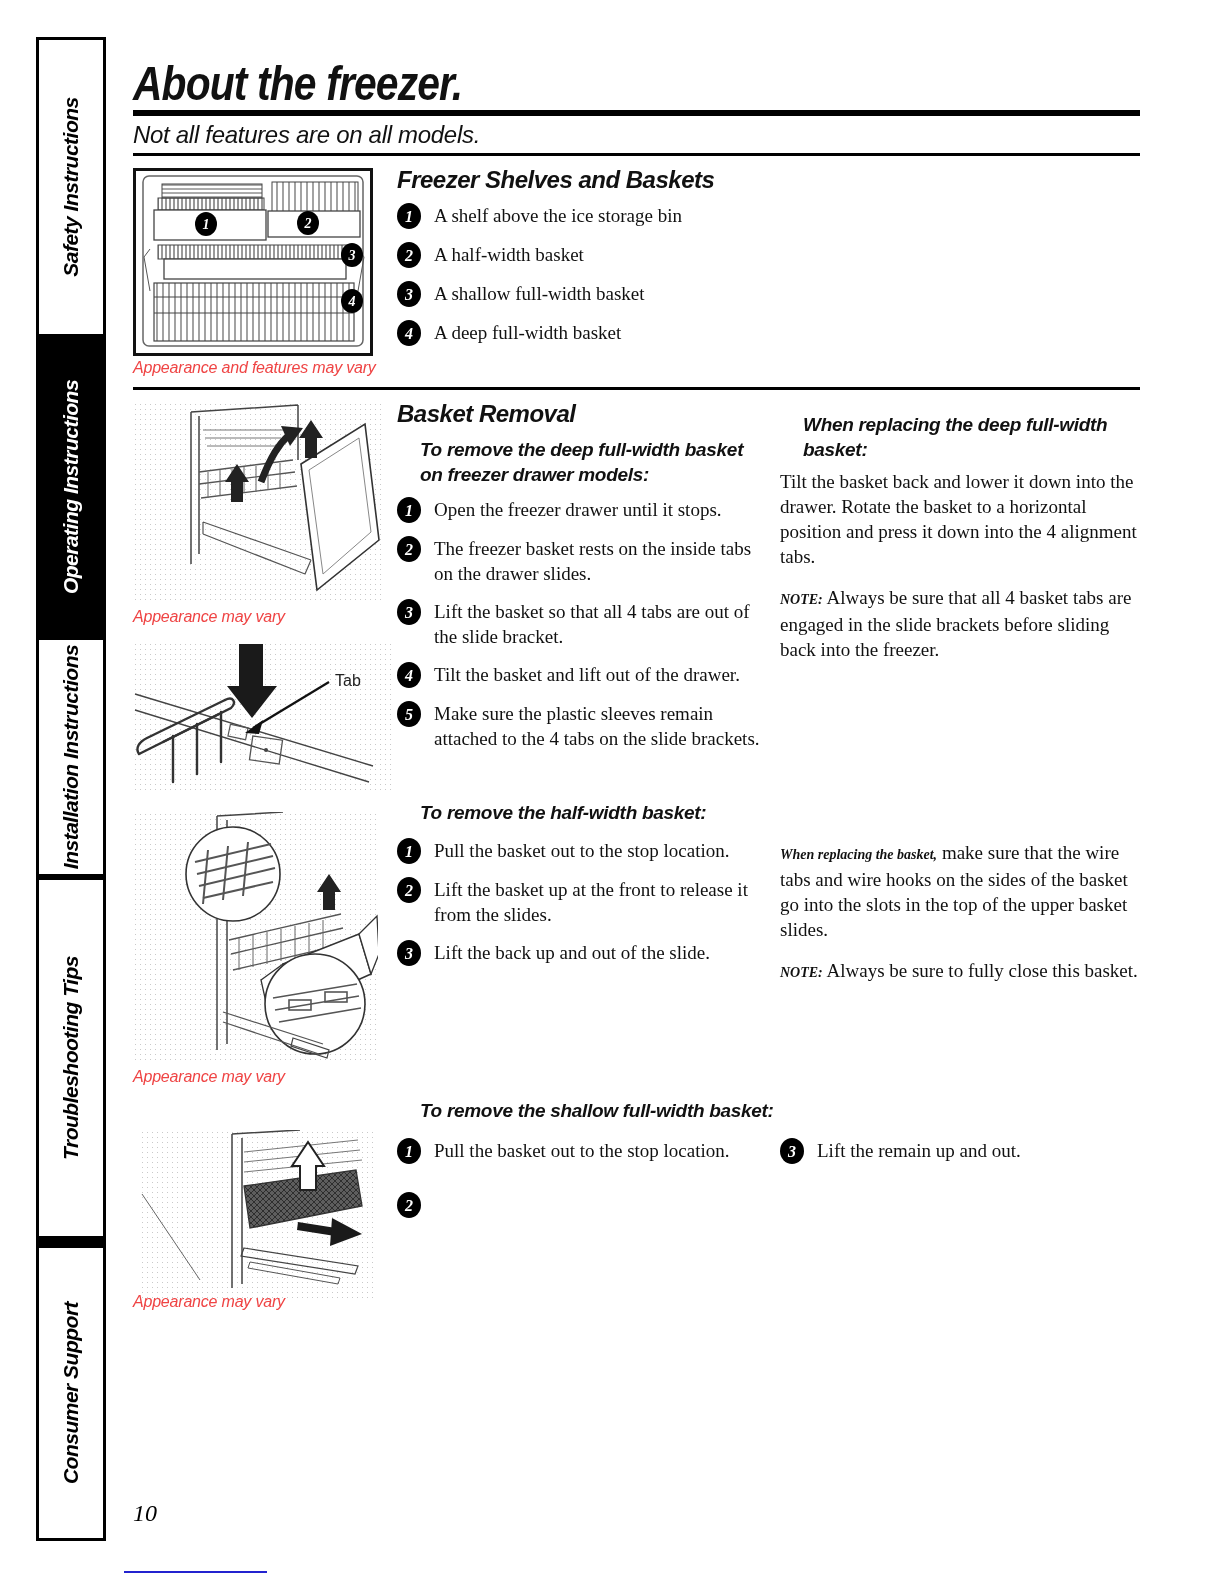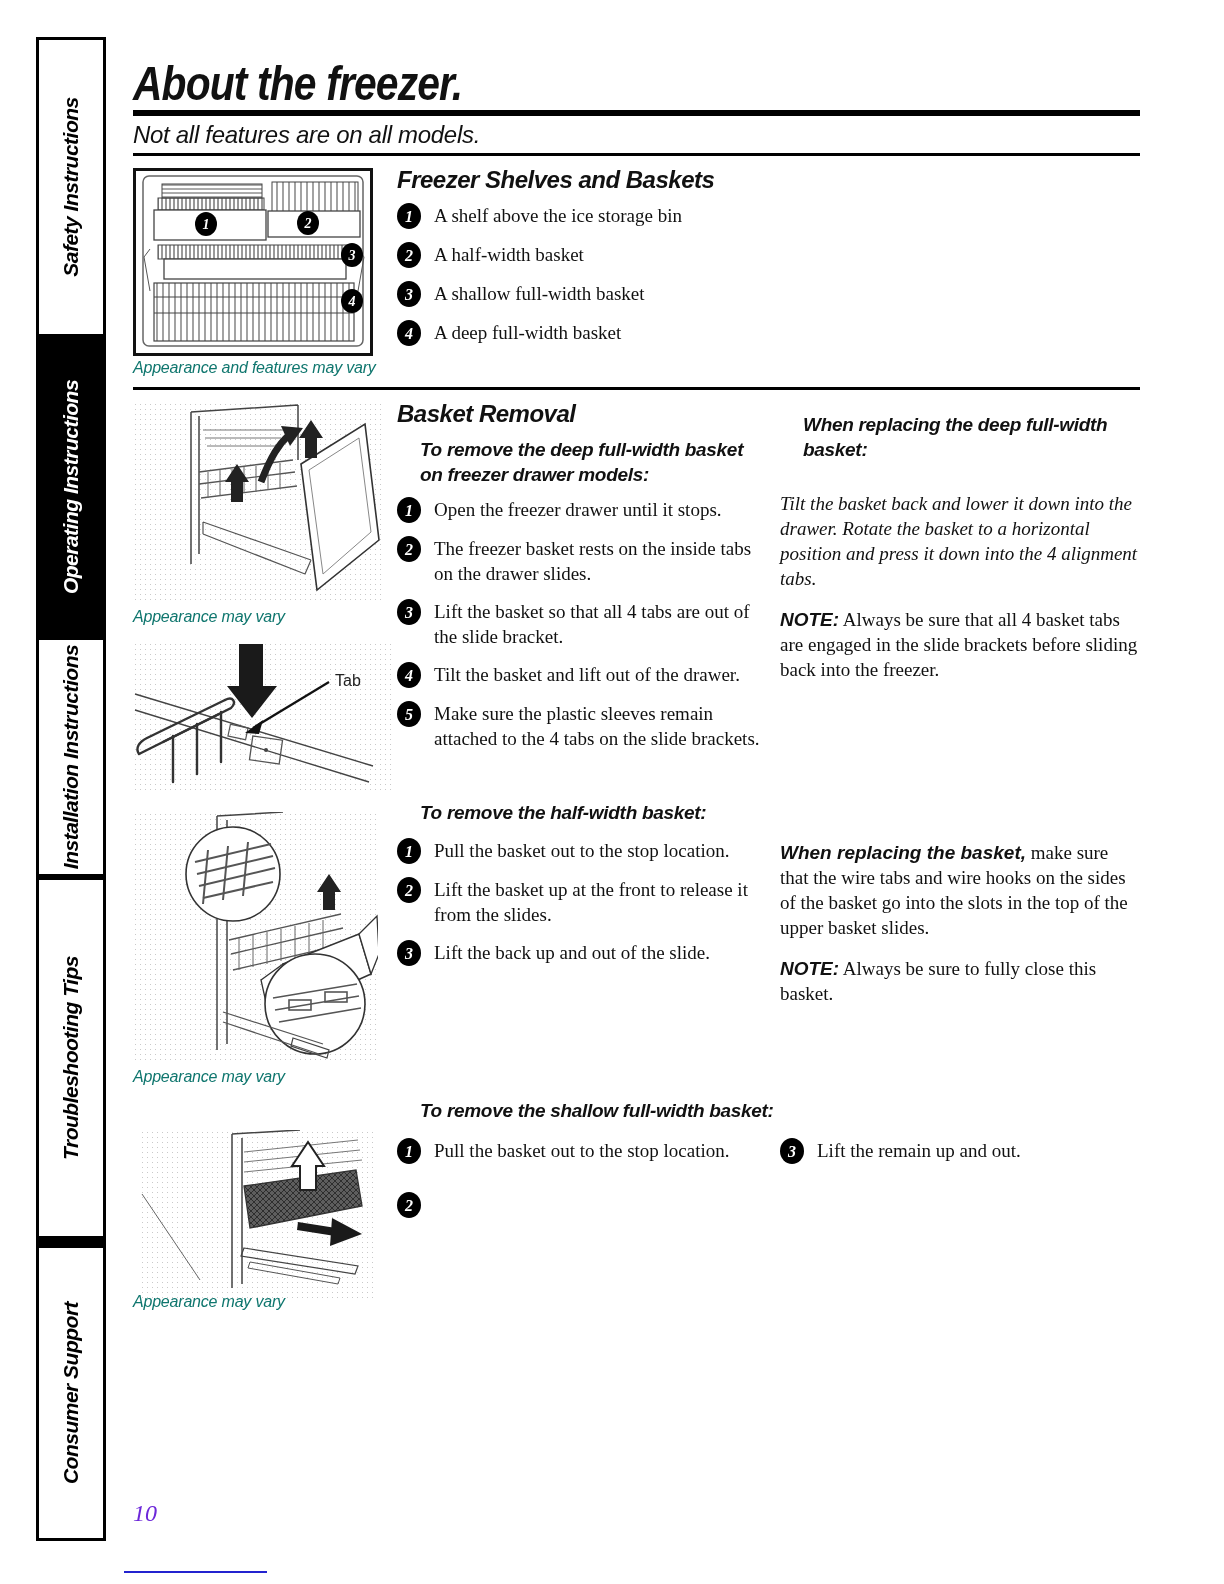--- a/index.html
+++ b/index.html
@@ -30,30 +30,30 @@
             font-style:italic;font-size:24px;letter-spacing:-0.5px;}
   .sub-head{position:absolute;font-family:"Liberation Sans",sans-serif;font-weight:bold;
             font-style:italic;font-size:19px;line-height:25px;letter-spacing:-0.3px;margin-left:23px;}
   .col{position:absolute;font-size:19px;line-height:25px;}
   .step{display:flex;gap:13px;margin-bottom:13px;}
   .step-num{flex:0 0 auto;width:24px;height:26px;border-radius:50%;background:#000;color:#fff;
             display:flex;align-items:center;justify-content:center;
             font-family:"Liberation Serif",serif;font-style:italic;font-weight:bold;font-size:16px;}
   .step-text{font-size:19px;line-height:25px;}
   .caption{position:absolute;font-family:"Liberation Sans",sans-serif;font-style:italic;
-           font-size:16px;color:#0f766e;letter-spacing:-0.2px;}
-  .lead{font-family:Liberation Sans, sans-serif;font-weight:bold;font-style:italic;font-size:19px;text-align:center;}
+           font-size:16px;color:#ef4444;letter-spacing:-0.2px;}
+  .lead{font-family:Liberation Serif, serif;font-weight:bold;font-style:italic;font-size:14px;text-align:center;}
   .note{margin-top:16px;}
 
   
   .ill{position:absolute;}
   .framed{border:3px solid #111;background:#fff;}
   .stipple{background-image:radial-gradient(#c9c9c9 0.7px,transparent 0.8px);background-size:5px 5px;}
 
-  .pagenum{position:absolute;left:133px;top:1500px;font-style:italic;font-size:24px;color:#6d28d9;}
+  .pagenum{position:absolute;left:133px;top:1500px;font-style:italic;font-size:24px;color:#000000;}
   .blue-line{position:absolute;left:124px;top:1571px;width:143px;height:2px;background:#2323cf;}
 </style>
 </head>
 <body>
 
 <div class="page">
 
   <div class="side-box" style="top:37px;height:300px;">
     <span class="lbl">Safety Instructions</span>
   </div>
@@ -211,21 +211,21 @@
       <span class="step-text">Tilt the basket and lift out of the drawer.</span>
     </div>
     <div class="step">
       <span class="step-num">5</span>
       <span class="step-text">Make sure the plastic sleeves remain attached to the 4 tabs on the slide brackets.</span>
     </div>
   </div>
 
   <div class="col" style="left:780px;top:412px;width:360px;">
     <div class="sub-head" style="position:static;">When replacing the deep full-width basket:</div>
-    <div style="margin-top:29px;font-style:italic;">Tilt the basket back and lower it down into the drawer. Rotate the basket to a horizontal position and press it down into the 4 alignment tabs.</div>
+    <div style="margin-top:7px;">Tilt the basket back and lower it down into the drawer. Rotate the basket to a horizontal position and press it down into the 4 alignment tabs.</div>
     <div class="note">
       <span class="lead">NOTE:</span><span> Always be sure that all 4 basket tabs are engaged in the slide brackets before sliding back into the freezer.</span>
     </div>
   </div>
 
   <div class="ill stipple" style="left:133px;top:812px;width:245px;height:250px;">
     <svg width="245" height="250" viewBox="0 0 245 250">
       <path d="M84,4 V238 M94,8 V232 M84,4 L150,0" fill="none" stroke="#444" stroke-width="1.5"></path>
 
       <circle cx="100" cy="62" r="47" fill="#fff" stroke="#333" stroke-width="1.6"></circle>

